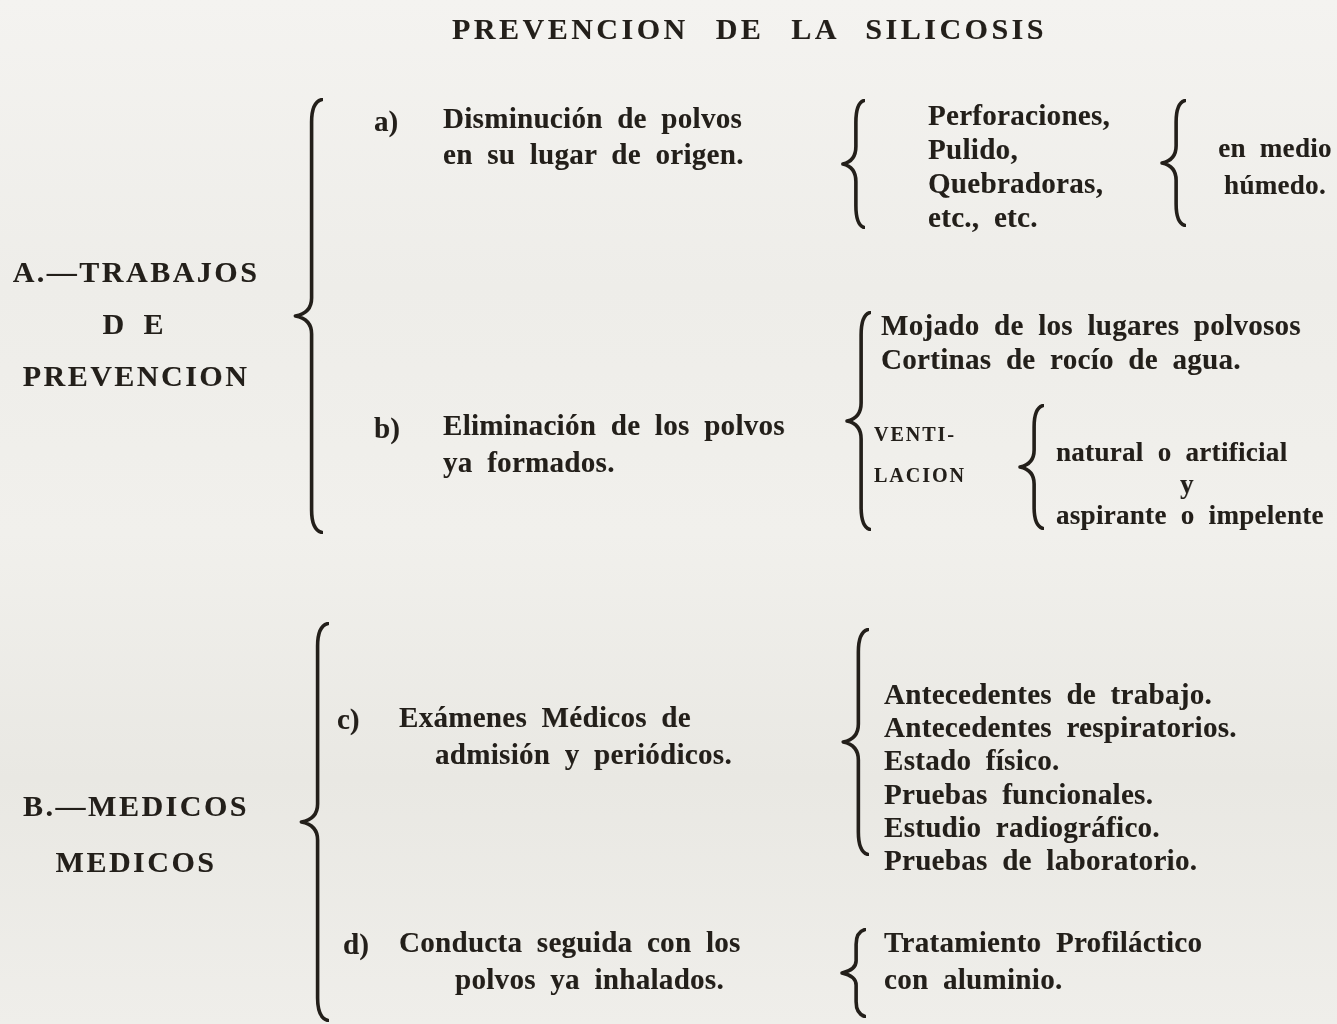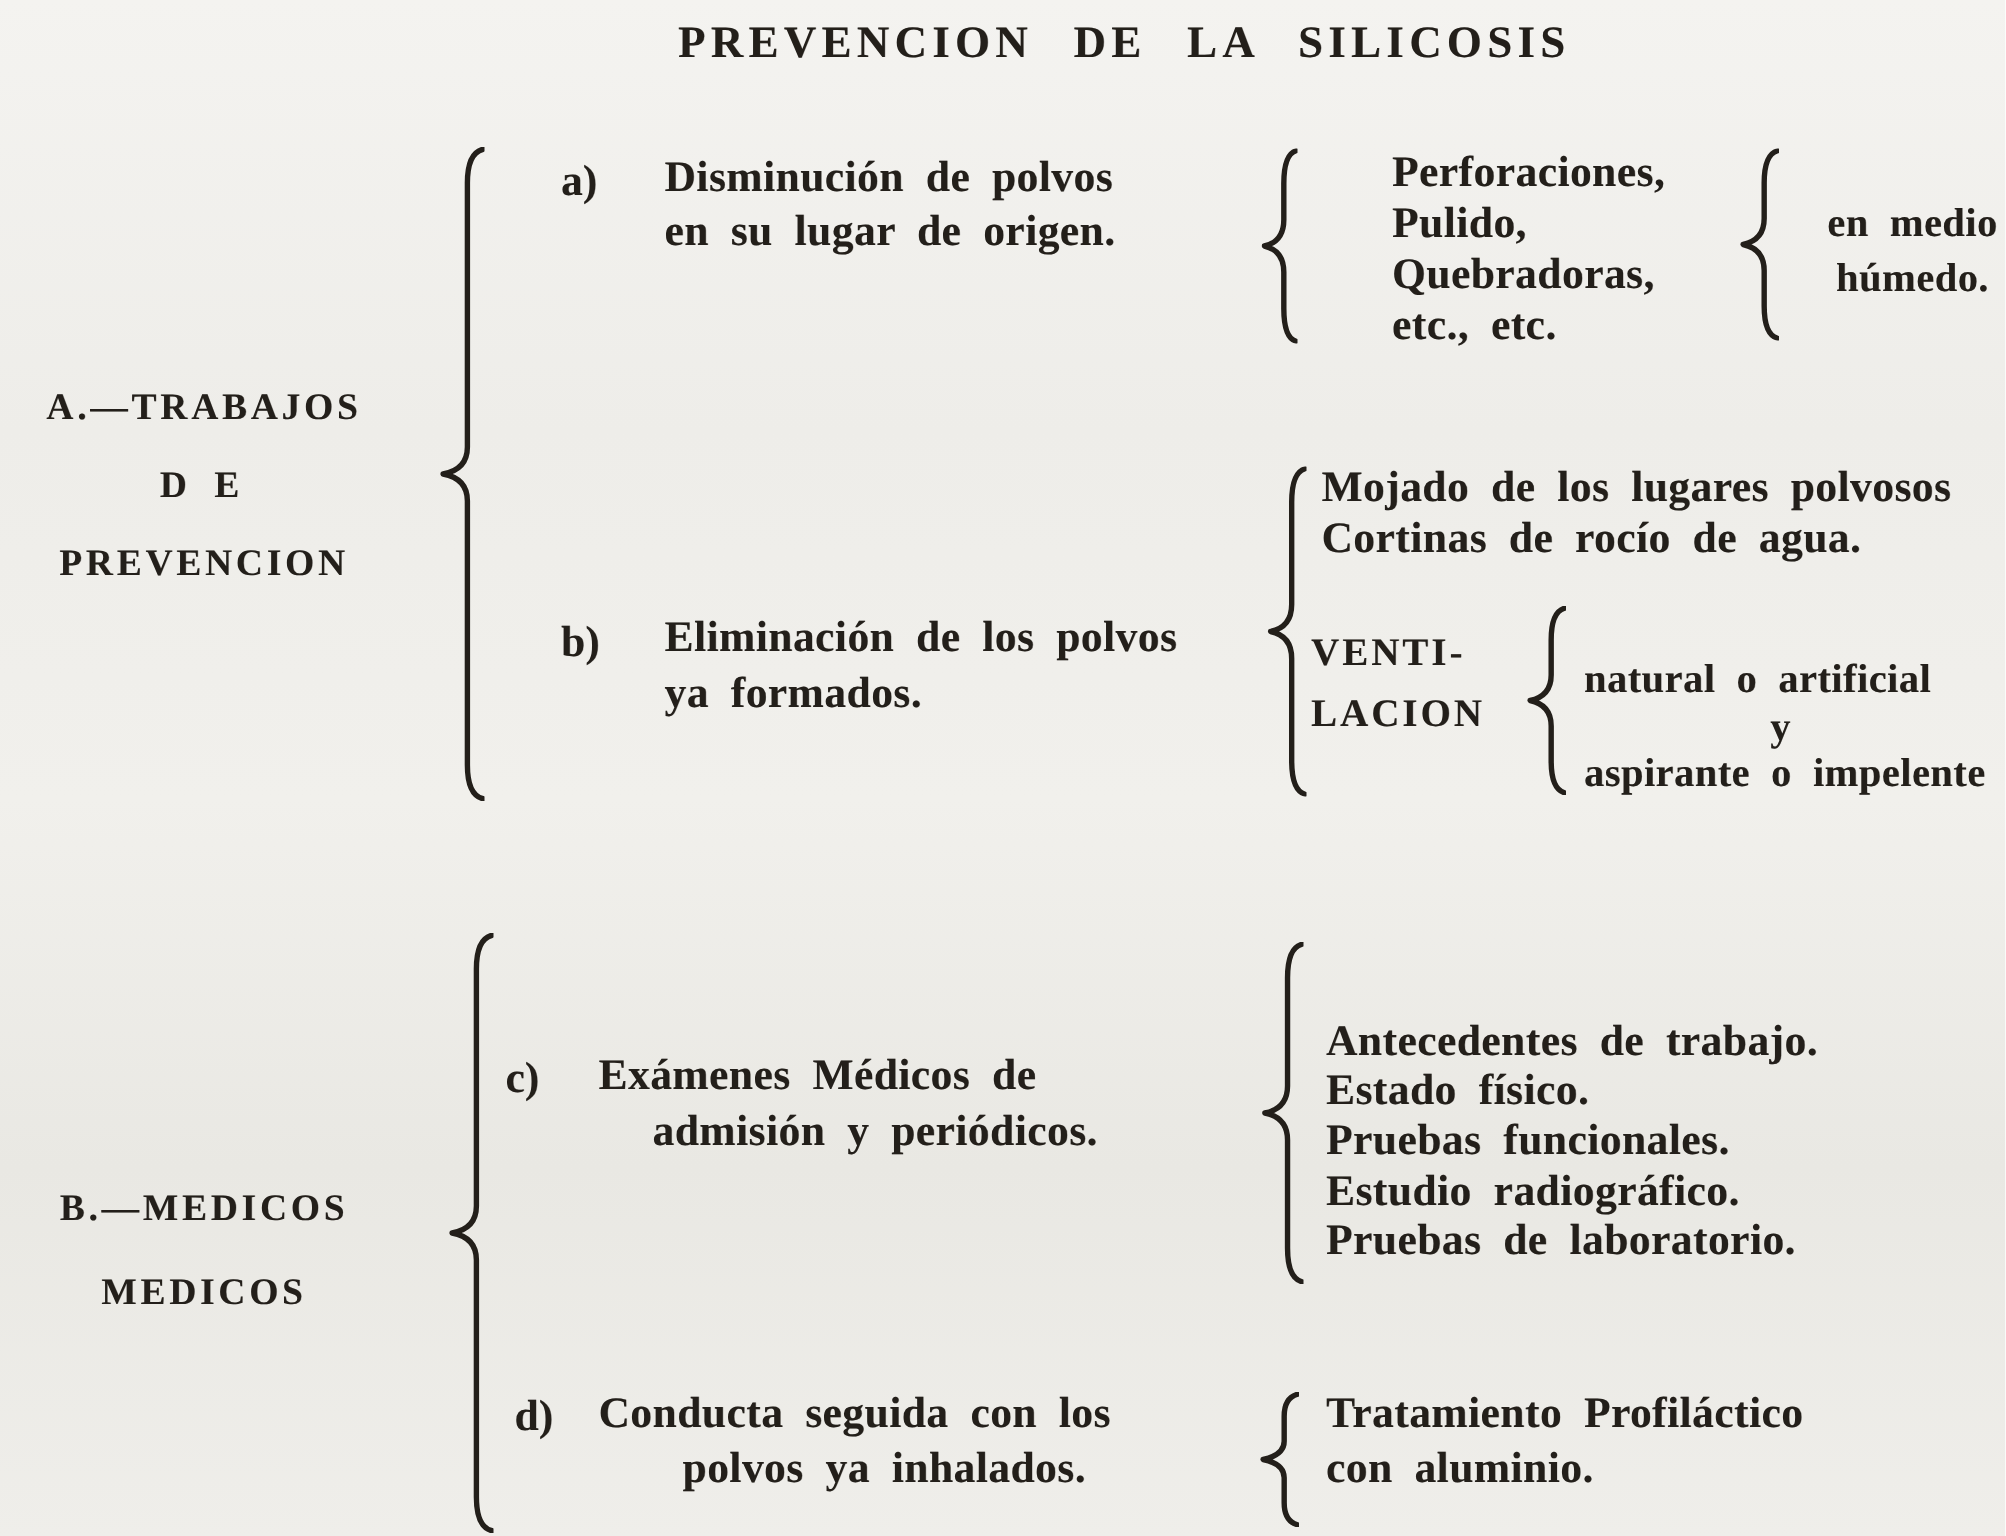--- a/index.html
+++ b/index.html
@@ -13,33 +13,33 @@
       linear-gradient(180deg, #f4f3f0 0%, #eeede9 28%, #f1f0ec 52%, #e9e8e3 76%, #efeeea 100%);
     color:#231f1a;
   }
   .abs{position:absolute;}
   .ink{color:#231f1a; text-shadow:0.3px 0.3px 0 rgba(35,31,26,0.35);}
   .title{
     font-size:30px;font-weight:bold;letter-spacing:3.5px;word-spacing:16px;
     white-space:nowrap;
   }
   .section-label{
-    width:272px;text-align:center;font-weight:bold;font-size:25px;
+    width:272px;text-align:center;font-weight:bold;font-size:30px;
     letter-spacing:2.5px;white-space:nowrap;
   }
   .t{
     font-weight:bold;font-size:29px;letter-spacing:0.3px;word-spacing:7px;
     white-space:nowrap;
   }
   .marker{font-weight:bold;font-size:29px;}
   .lh36{line-height:36px;} .lh37{line-height:37px;}
   .lh34{line-height:34px;} .lh33{line-height:33.2px;}
   .small{font-size:27px;}
   .vent-label{
-    font-weight:bold;font-size:26px;letter-spacing:2px;line-height:41px;
+    font-weight:bold;font-size:20px;letter-spacing:2px;line-height:41px;
     white-space:nowrap;
   }
   .center{text-align:center;}
   .brace{display:block;}
   .brace svg{display:block;}
 </style>
 </head>
 <body>
 
 <div id="page">
@@ -140,20 +140,21 @@
   </div>
 
   <span class="abs brace" style="left:841px;top:628px;width:28px;height:228px;">
       <svg width="28" height="228" viewBox="0 0 28 228">
         <path d="M 27 1.5 Q 17.36 4 17.36 24 L 17.36 96 Q 17.36 111 2.24 114 Q 17.36 117 17.36 132 L 17.36 204 Q 17.36 224 27 226.5" fill="none" stroke="#231f1a" stroke-width="3.6" stroke-linecap="round" stroke-linejoin="round"></path>
       </svg>
     </span>
 
   <div class="abs ink t lh33" style="left:884px;top:638px;margin-top:40px;">
     <div>Antecedentes de trabajo.</div>
+    <div>Antecedentes respiratorios.</div>
     <div>Estado físico.</div>
     <div>Pruebas funcionales.</div>
     <div>Estudio radiográfico.</div>
     <div>Pruebas de laboratorio.</div>
   </div>
 
   <div class="abs ink marker" style="left:343px;top:928px;">d)</div>
   <div class="abs ink t lh37" style="left:399px;top:924px;">
     <div>Conducta seguida con los</div>
     <div style="padding-left:56px;">polvos ya inhalados.</div>

